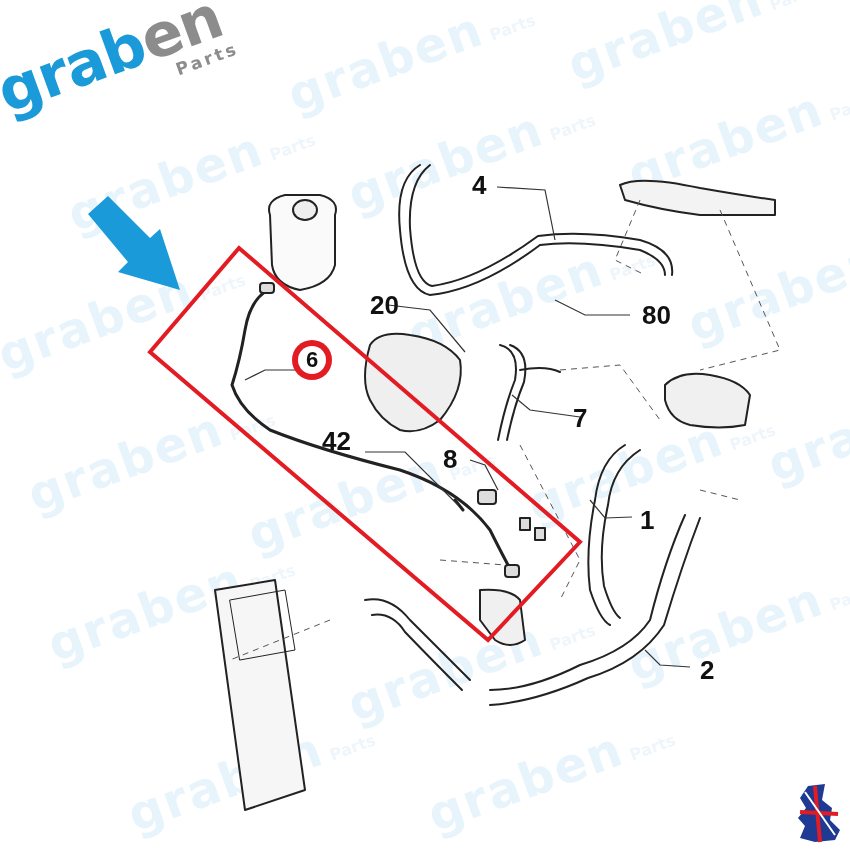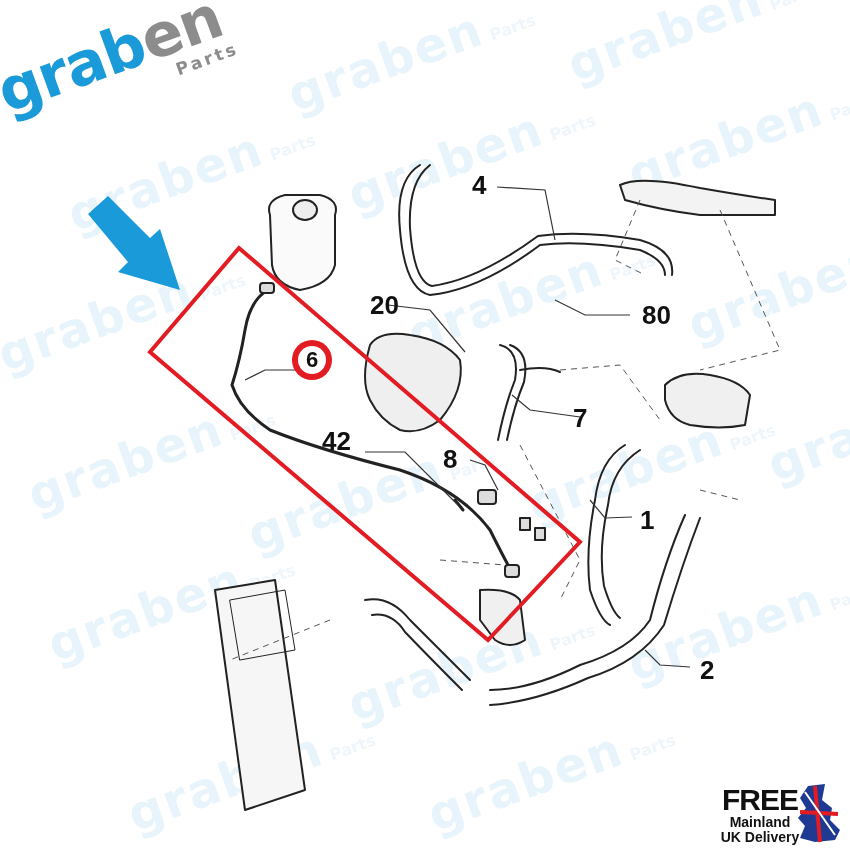--- a/index.html
+++ b/index.html
@@ -123,24 +123,19 @@
   <div class="callout" style="left:636px;top:300px;margin-left:6px;">80</div>
   <div class="badge6">
       <div class="inner">6</div>
     </div>
   <div class="callout" style="left:573px;top:403px;">7</div>
   <div class="callout" style="left:322px;top:426px;">42</div>
   <div class="callout" style="left:443px;top:444px;">8</div>
   <div class="callout" style="left:640px;top:505px;">1</div>
   <div class="callout" style="left:700px;top:655px;">2</div>
 
-  <div class="free">
-    <div class="t1">FREE</div>
-    <div class="t2">Mainland</div>
-    <div class="t2">UK Delivery</div>
-  </div>
   <svg width="850" height="850" viewBox="0 0 850 850" style="pointer-events:none">
     <path d="M808 786 L825 784 L822 800 L832 808 L830 820 L840 830 L835 840 L815 842 L800 838 L805 826 L798 818 L806 808 L800 798 Z" fill="#1f3a93"></path>
     <path d="M815 786 L820 842" stroke="#e31b23" stroke-width="4"></path>
     <path d="M800 812 L838 814" stroke="#e31b23" stroke-width="4"></path>
     <path d="M805 792 L835 835" stroke="#fff" stroke-width="2"></path>
   </svg>
 </div>
 
 </body></html>

